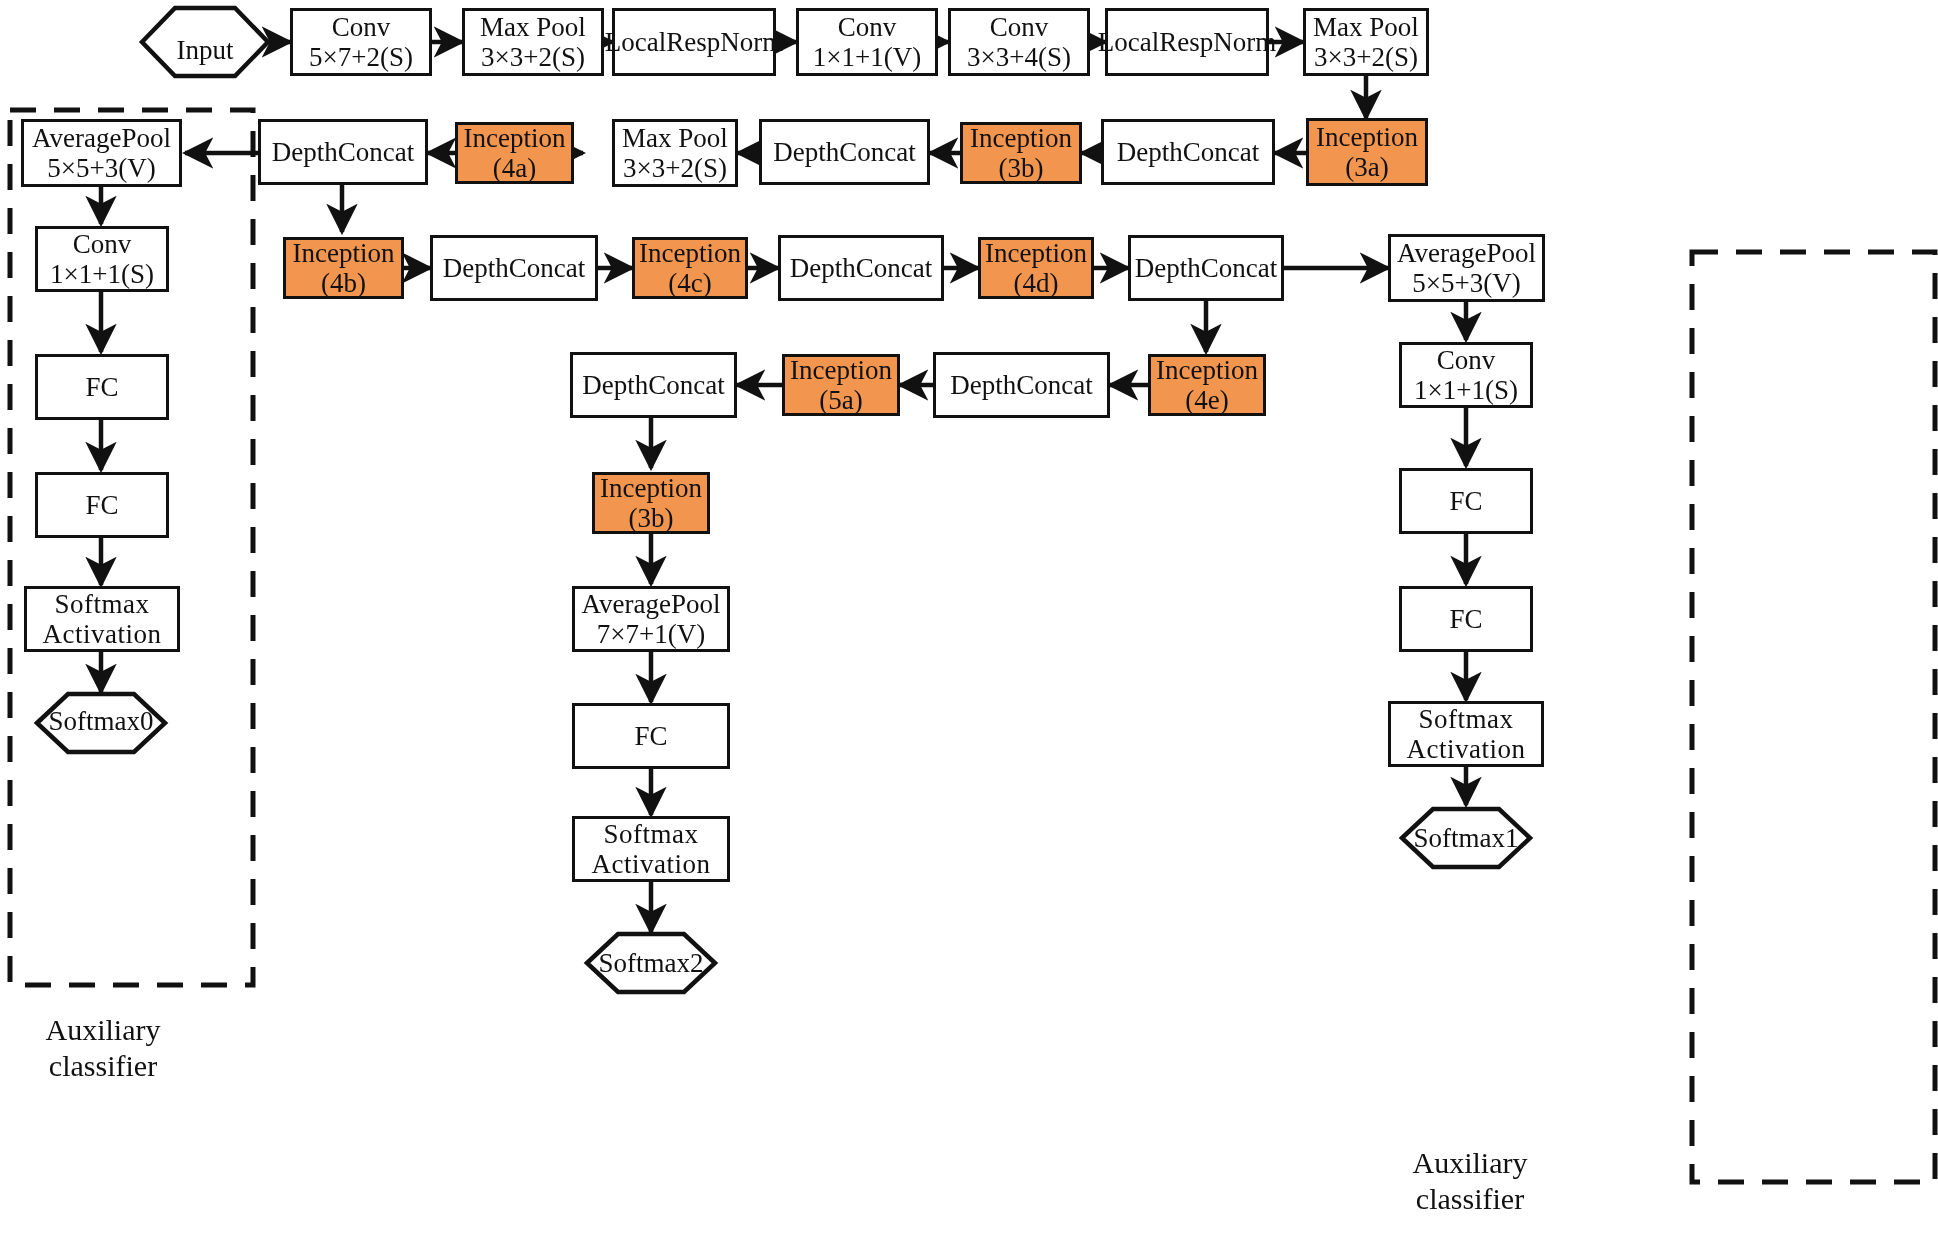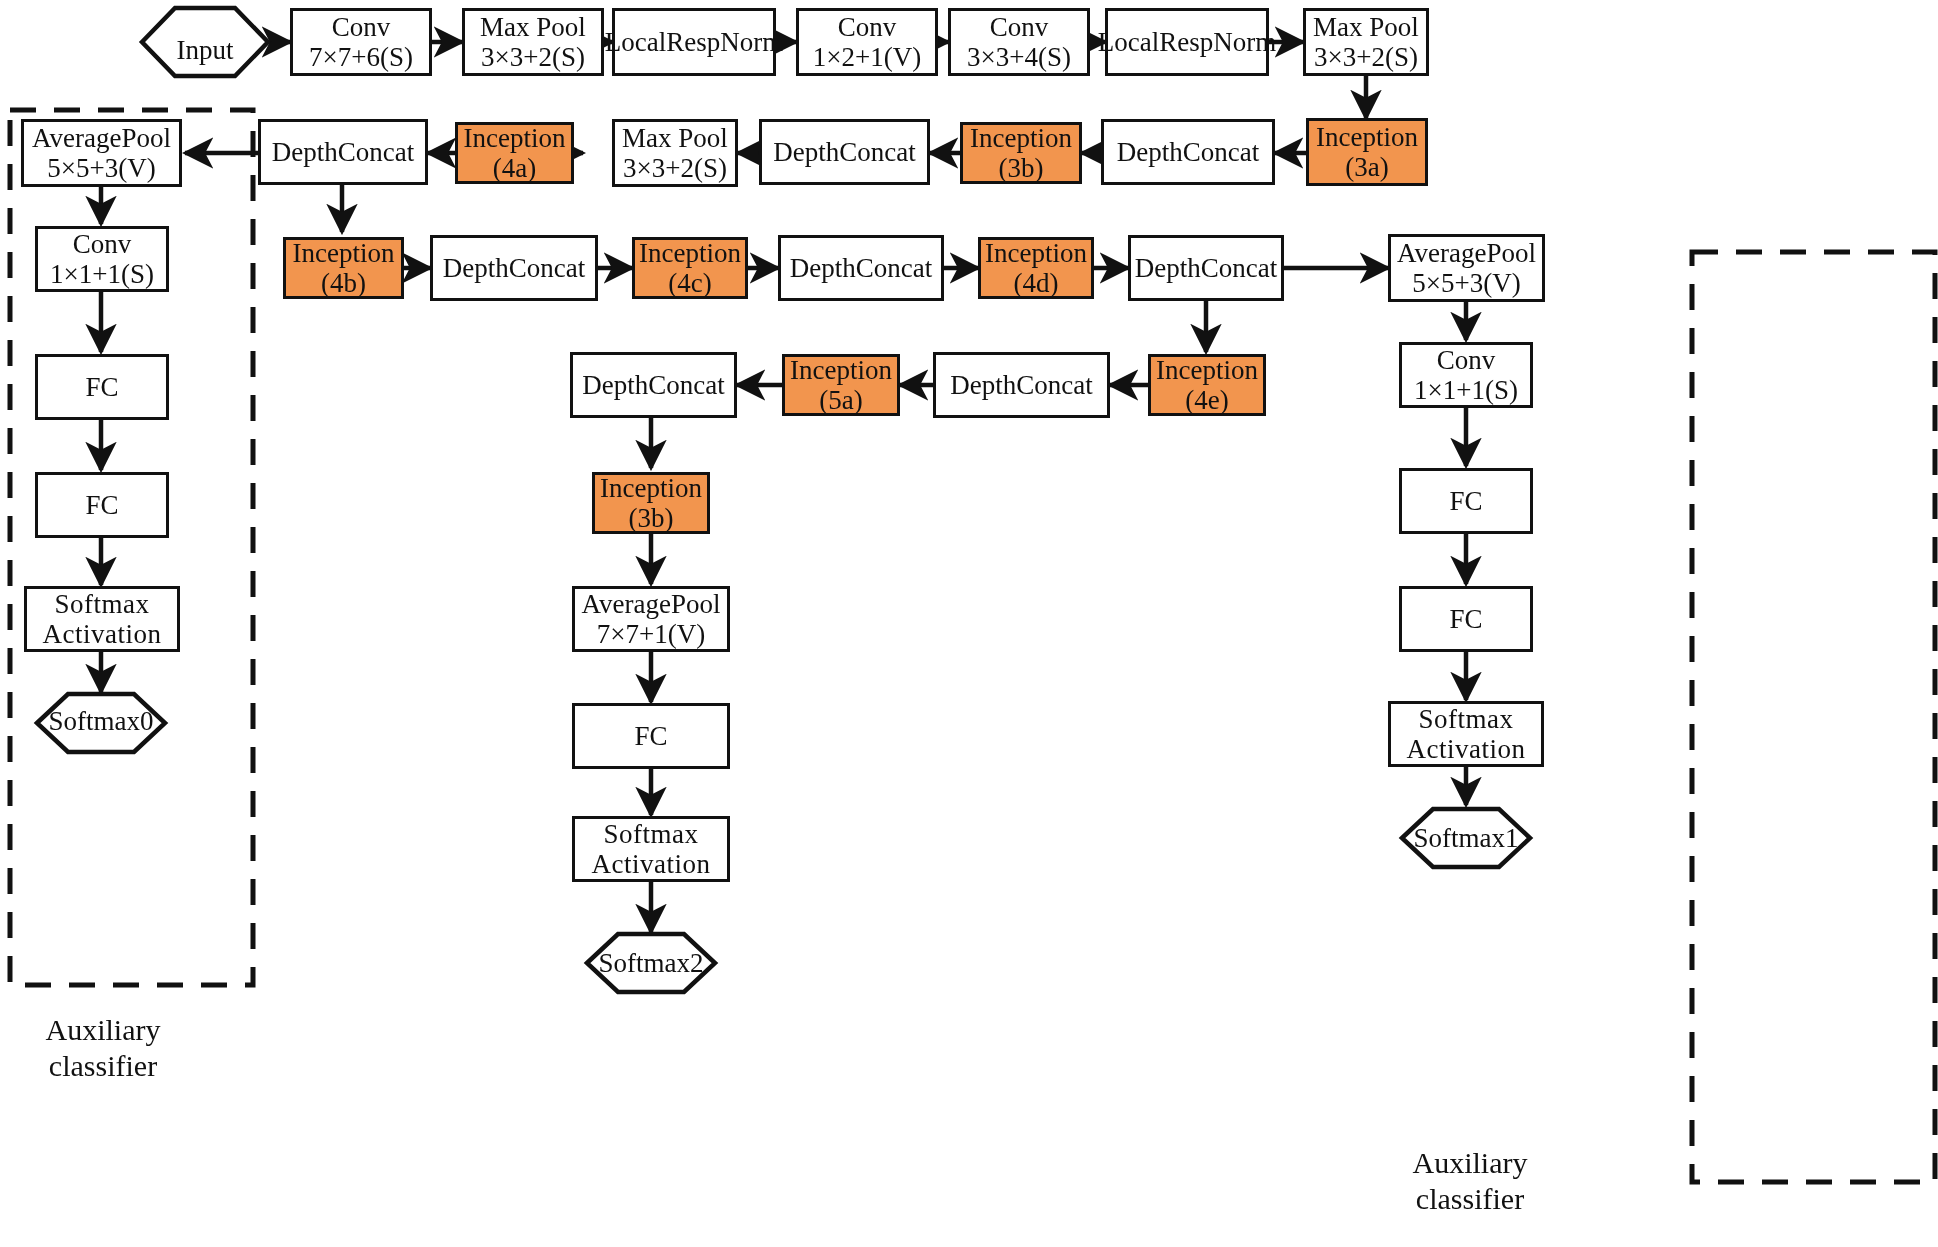--- a/index.html
+++ b/index.html
@@ -104,32 +104,32 @@
   </div>
   <div class="hexwrap" style="left:1402px;top:809px;width:128px;height:58px;text-decoration:underline;">
     <div class="hexlabel">Softmax1</div>
   </div>
   <div class="hexwrap" style="left:587px;top:934px;width:128px;height:58px;">
     <div class="hexlabel">Softmax2</div>
   </div>
 
   <div class="nodebox" style="left:290px;top:8px;width:142px;height:68px;">
     <span>Conv</span>
-    <span class="l2">7×7+6(S)</span>
+    <span class="l2">5×7+2(S)</span>
   </div>
   <div class="nodebox" style="left:462px;top:8px;width:142px;height:68px;">
     <span>Max Pool</span>
     <span class="l2">3×3+2(S)</span>
   </div>
   <div class="nodebox" style="left:612px;top:8px;width:164px;height:68px;">
     <span>LocalRespNorm</span>
   </div>
   <div class="nodebox" style="left:796px;top:8px;width:142px;height:68px;">
     <span>Conv</span>
-    <span class="l2">1×2+1(V)</span>
+    <span class="l2">1×1+1(V)</span>
   </div>
   <div class="nodebox" style="left:948px;top:8px;width:142px;height:68px;">
     <span>Conv</span>
     <span class="l2">3×3+4(S)</span>
   </div>
   <div class="nodebox" style="left:1105px;top:8px;width:164px;height:68px;">
     <span>LocalRespNorm</span>
   </div>
   <div class="nodebox" style="left:1303px;top:8px;width:126px;height:68px;">
     <span>Max Pool</span>

